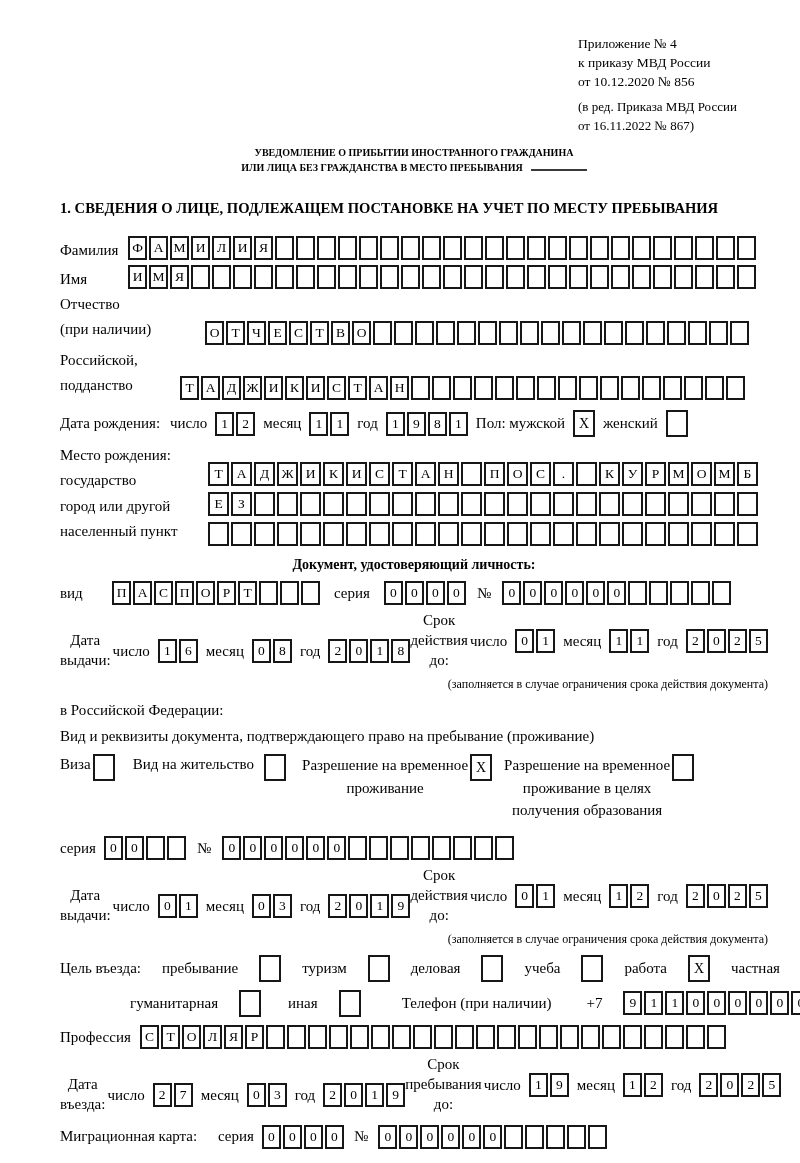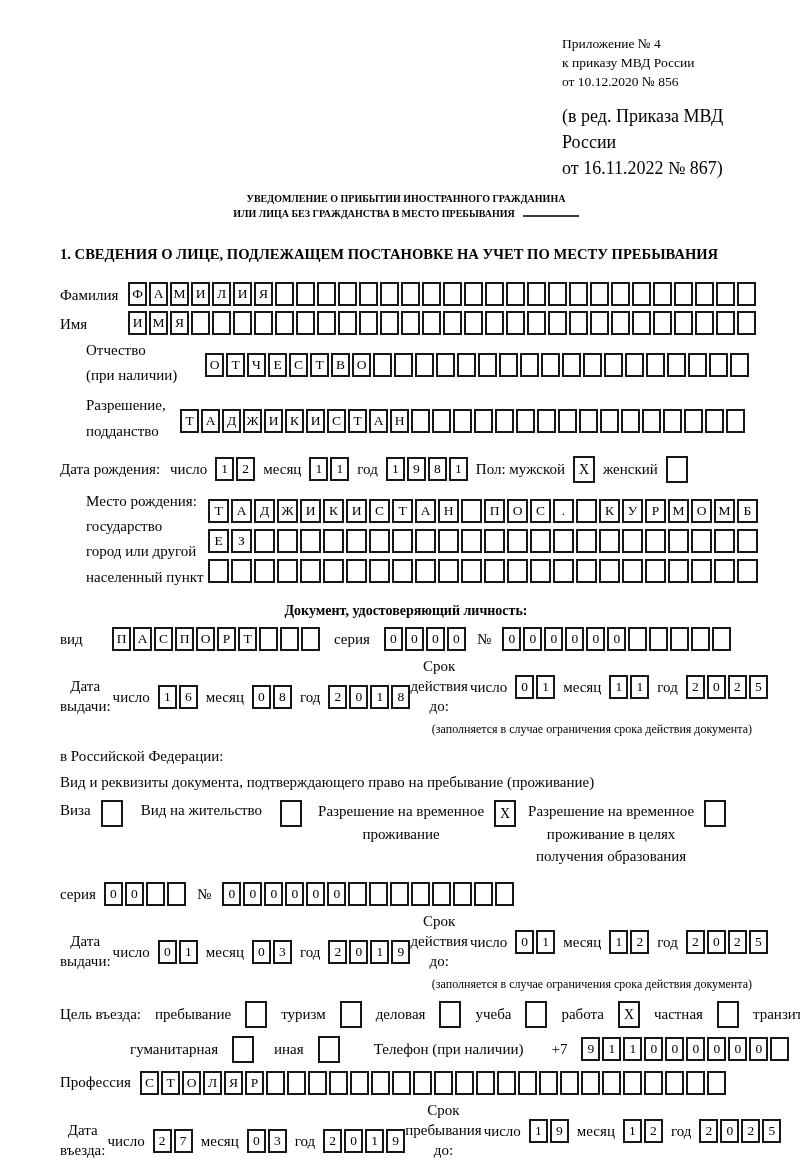--- a/index.html
+++ b/index.html
@@ -1,33 +1,33 @@
 <!DOCTYPE html>
 <html lang="ru"><head>
 <meta charset="utf-8">
 <style>
   html,body{margin:0;padding:0;background:#fff;color:#000;}
   .page{
     width:800px;height:1163px;box-sizing:border-box;
-    padding:34px 48px 0 60px;overflow:hidden;
+    padding:34px 32px 0 60px;overflow:hidden;
     font-family:"Liberation Serif","DejaVu Serif",serif;
     font-size:15px;line-height:1.35;
   }
   
   .hdr{margin-left:auto;width:190px;font-size:13.5px;line-height:1.42;}
-  .hdr .sub{margin-top:13px;font-size:18px;}
+  .hdr .sub{margin-top:7px;font-size:13px;}
   .forma{ text-align:right;font-weight:bold;font-size:15px;margin:24px 2px 10px 0;letter-spacing:.4px;}
   .title{text-align:center;font-weight:bold;font-size:10px;line-height:1.5;margin-top:10px;}
   .title-underline{display:inline-block;width:56px;height:2px;background:#3a3a3a;vertical-align:baseline;margin-left:8px;}
   .section-heading{font-weight:bold;font-size:14.6px;margin:24px 0 17px;white-space:nowrap;}
   
-  .frow{display:flex;align-items:center;margin-bottom:5px;}
+  .frow{display:flex;align-items:flex-end;margin-bottom:5px;}
   .flabel{flex:none;padding-top:3px;}
   .lblcol{flex:none;}
-  .lblcol div{margin-bottom:5px;margin-left:26px;}
+  .lblcol div{margin-bottom:5px;}
   .cells{display:flex;gap:2px;flex-wrap:nowrap;}
   .cell{flex:none;width:15px;height:20px;border:2px solid #171717;text-align:center;
         font-size:13.5px;line-height:20px;background:#fff;}
   .cells.wide .cell{width:17px;}
   .rowstack{display:flex;flex-direction:column;gap:6px;}
   .box{display:inline-block;flex:none;width:18px;height:23px;border:2px solid #171717;
        text-align:center;font-size:14px;line-height:23px;vertical-align:middle;background:#fff;}
   .inline-gap{display:flex;align-items:center;gap:8px;}
   
   .doc-heading{text-align:center;font-weight:bold;font-size:14px;margin:10px 0 6px;}
@@ -35,23 +35,23 @@
   .dates{margin:4px 0 2px;}
   .dates-row{display:flex;justify-content:space-between;align-items:flex-end;padding-right:18px;}
   .date-group{display:flex;flex-direction:row;}
   .date-head{text-align:center;margin-bottom:2px;}
   .date-fields{display:flex;align-items:center;gap:6px;}
   .date-fields .dl{padding:0 2px;}
   .note-right{text-align:right;font-size:12px;margin:3px 0 8px;}
   .para{margin:6px 0 4px;}
   
   .opt-row{display:flex;align-items:flex-start;margin:8px 0 12px;column-gap:12px;}
-  .opt{display:flex;align-items:flex-start;column-gap:10px;}
+  .opt{display:flex;align-items:flex-start;column-gap:2px;}
   .opt .olbl{text-align:center;line-height:1.5;}
-  .purpose-row{display:flex;align-items:center;column-gap:14px;margin-bottom:8px;flex-wrap:nowrap;}
+  .purpose-row{display:flex;align-items:center;column-gap:21px;margin-bottom:8px;flex-wrap:nowrap;}
   .purpose-row .pl{white-space:nowrap;}
   .indent2{margin-left:70px;}
 </style>
 </head>
 <body>
 
 <div class="page">
 
   <div class="hdr">
     <div>Приложение № 4</div>
@@ -173,21 +173,21 @@
         <span class="cell"></span>
         <span class="cell"></span>
         <span class="cell"></span>
         <span class="cell"></span>
         <span class="cell"></span>
       </div>
   </div>
 
   <div class="frow">
     <div class="lblcol" style="width:120px">
-      <div>Разрешение,</div>
+      <div>Российской,</div>
       <div>подданство</div>
     </div>
     <div class="cells">
         <span class="cell">Т</span>
         <span class="cell">А</span>
         <span class="cell">Д</span>
         <span class="cell">Ж</span>
         <span class="cell">И</span>
         <span class="cell">К</span>
         <span class="cell">И</span>

